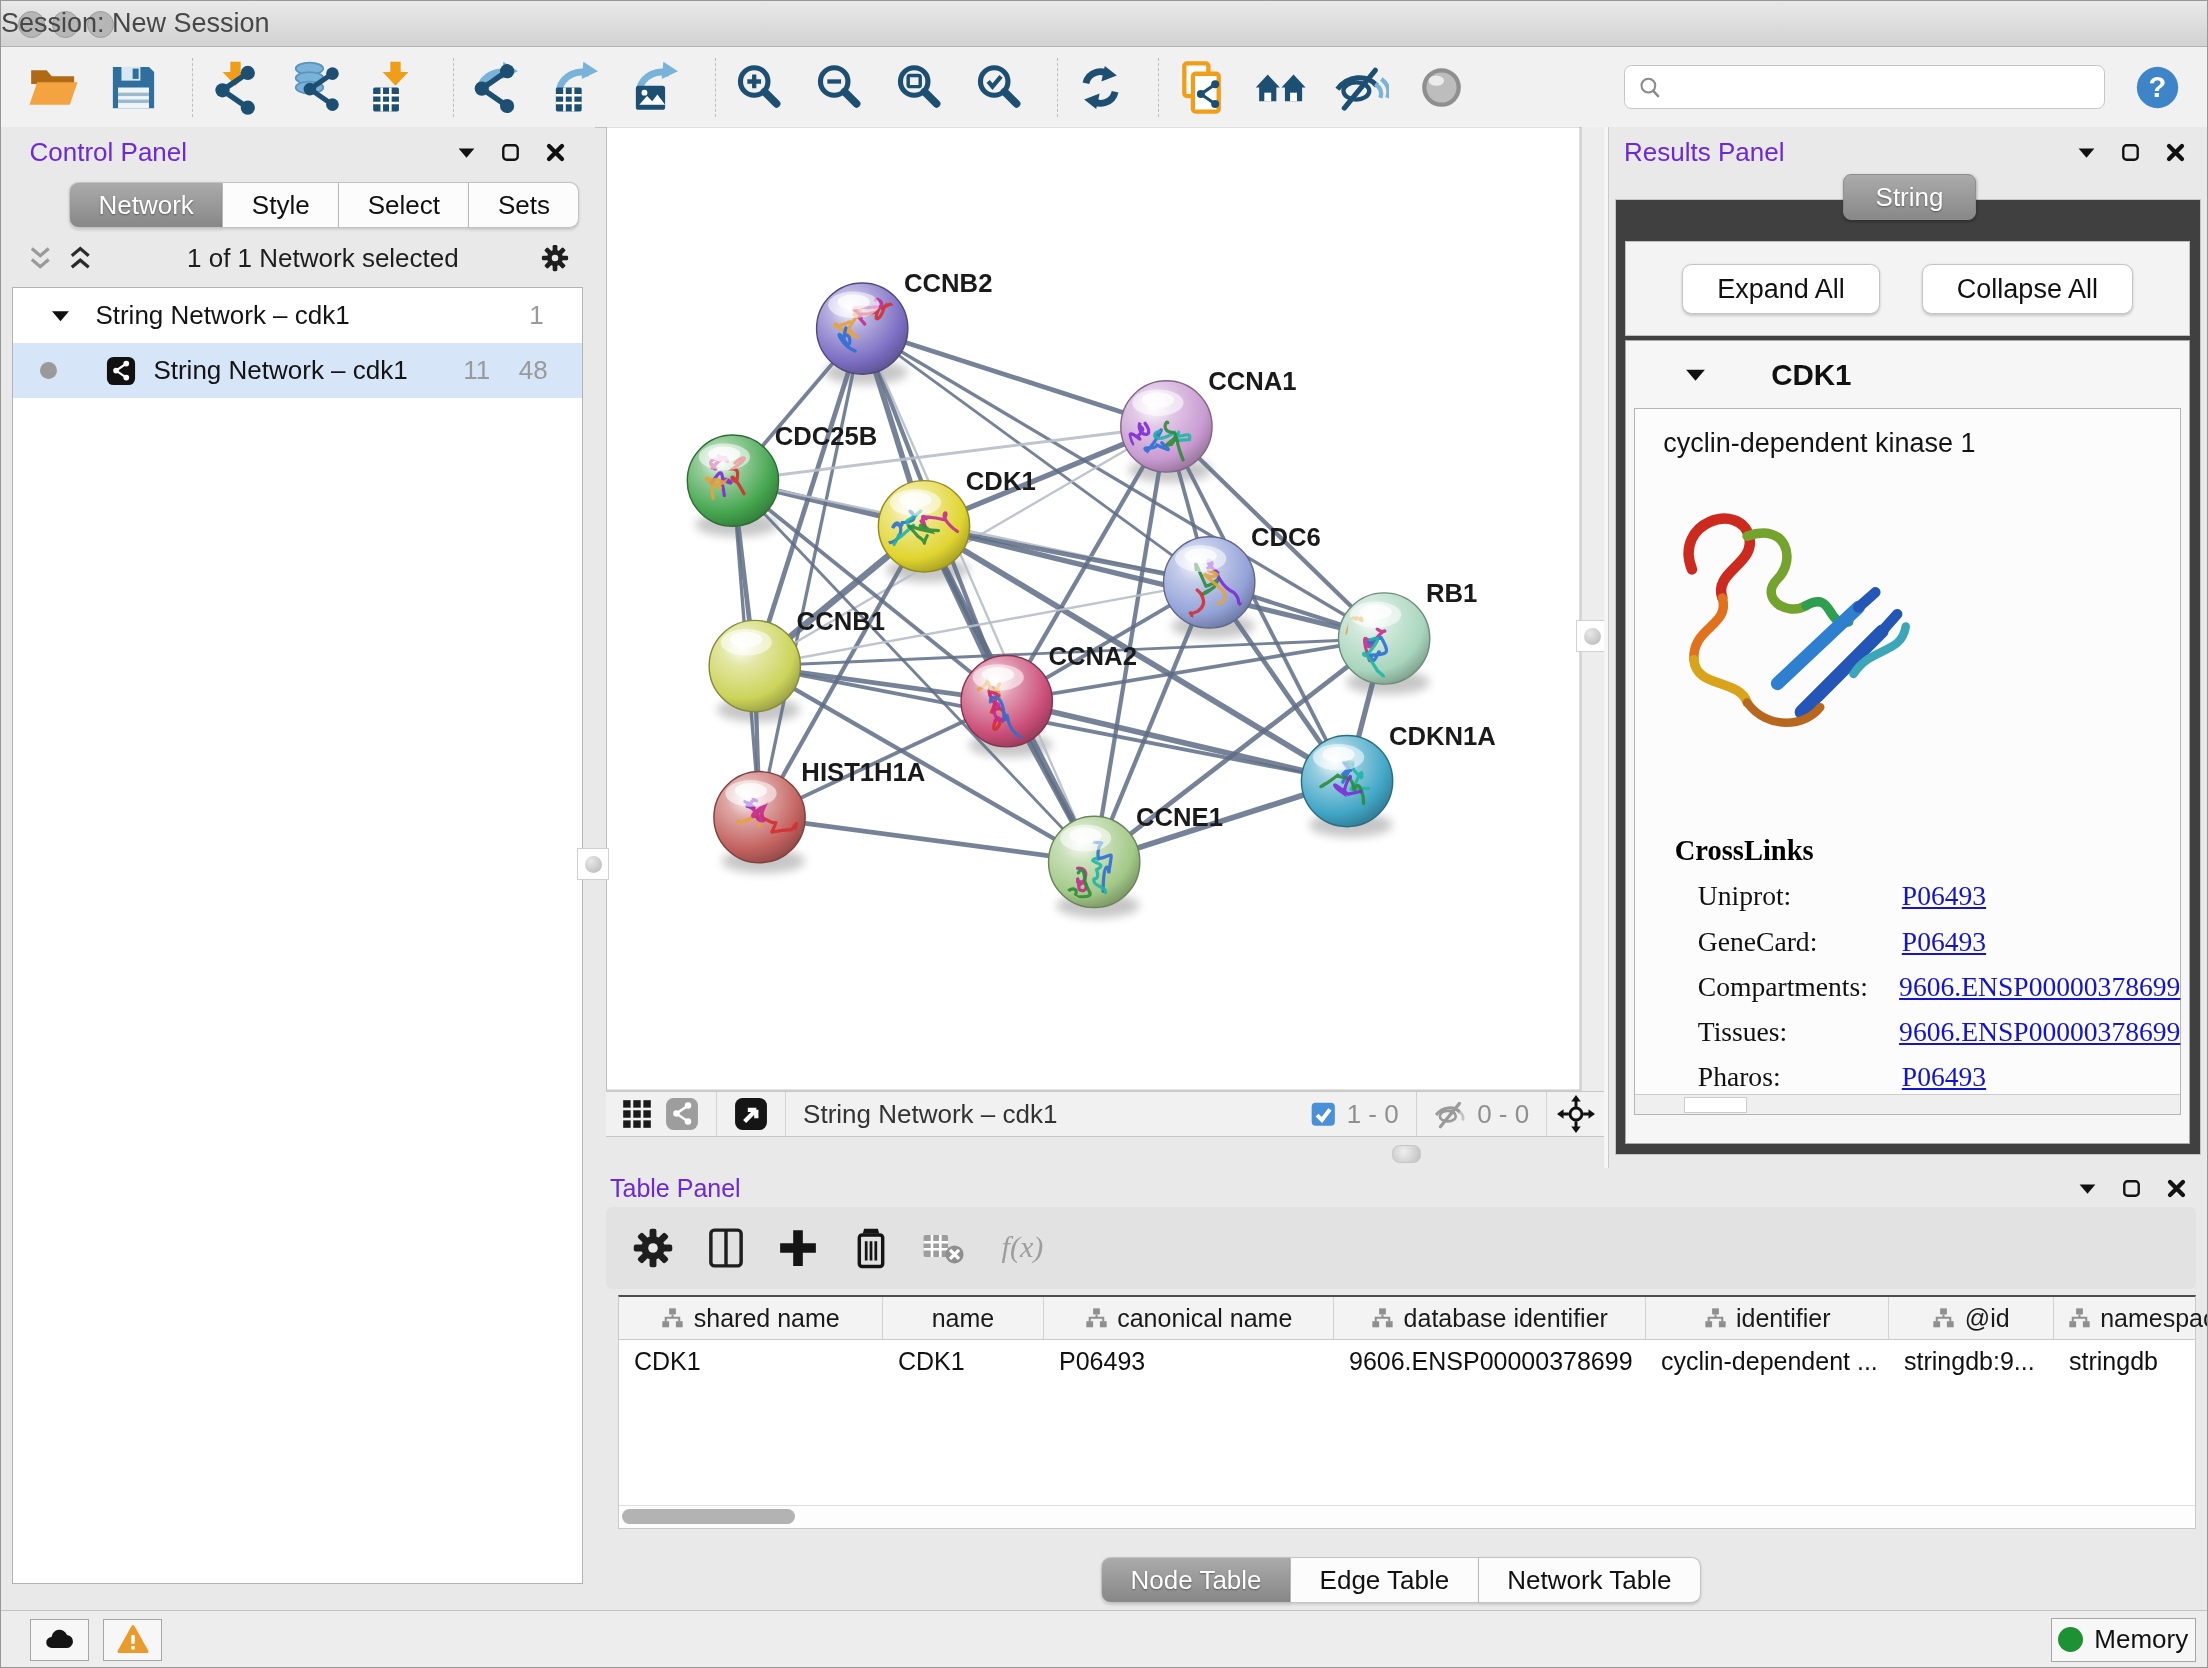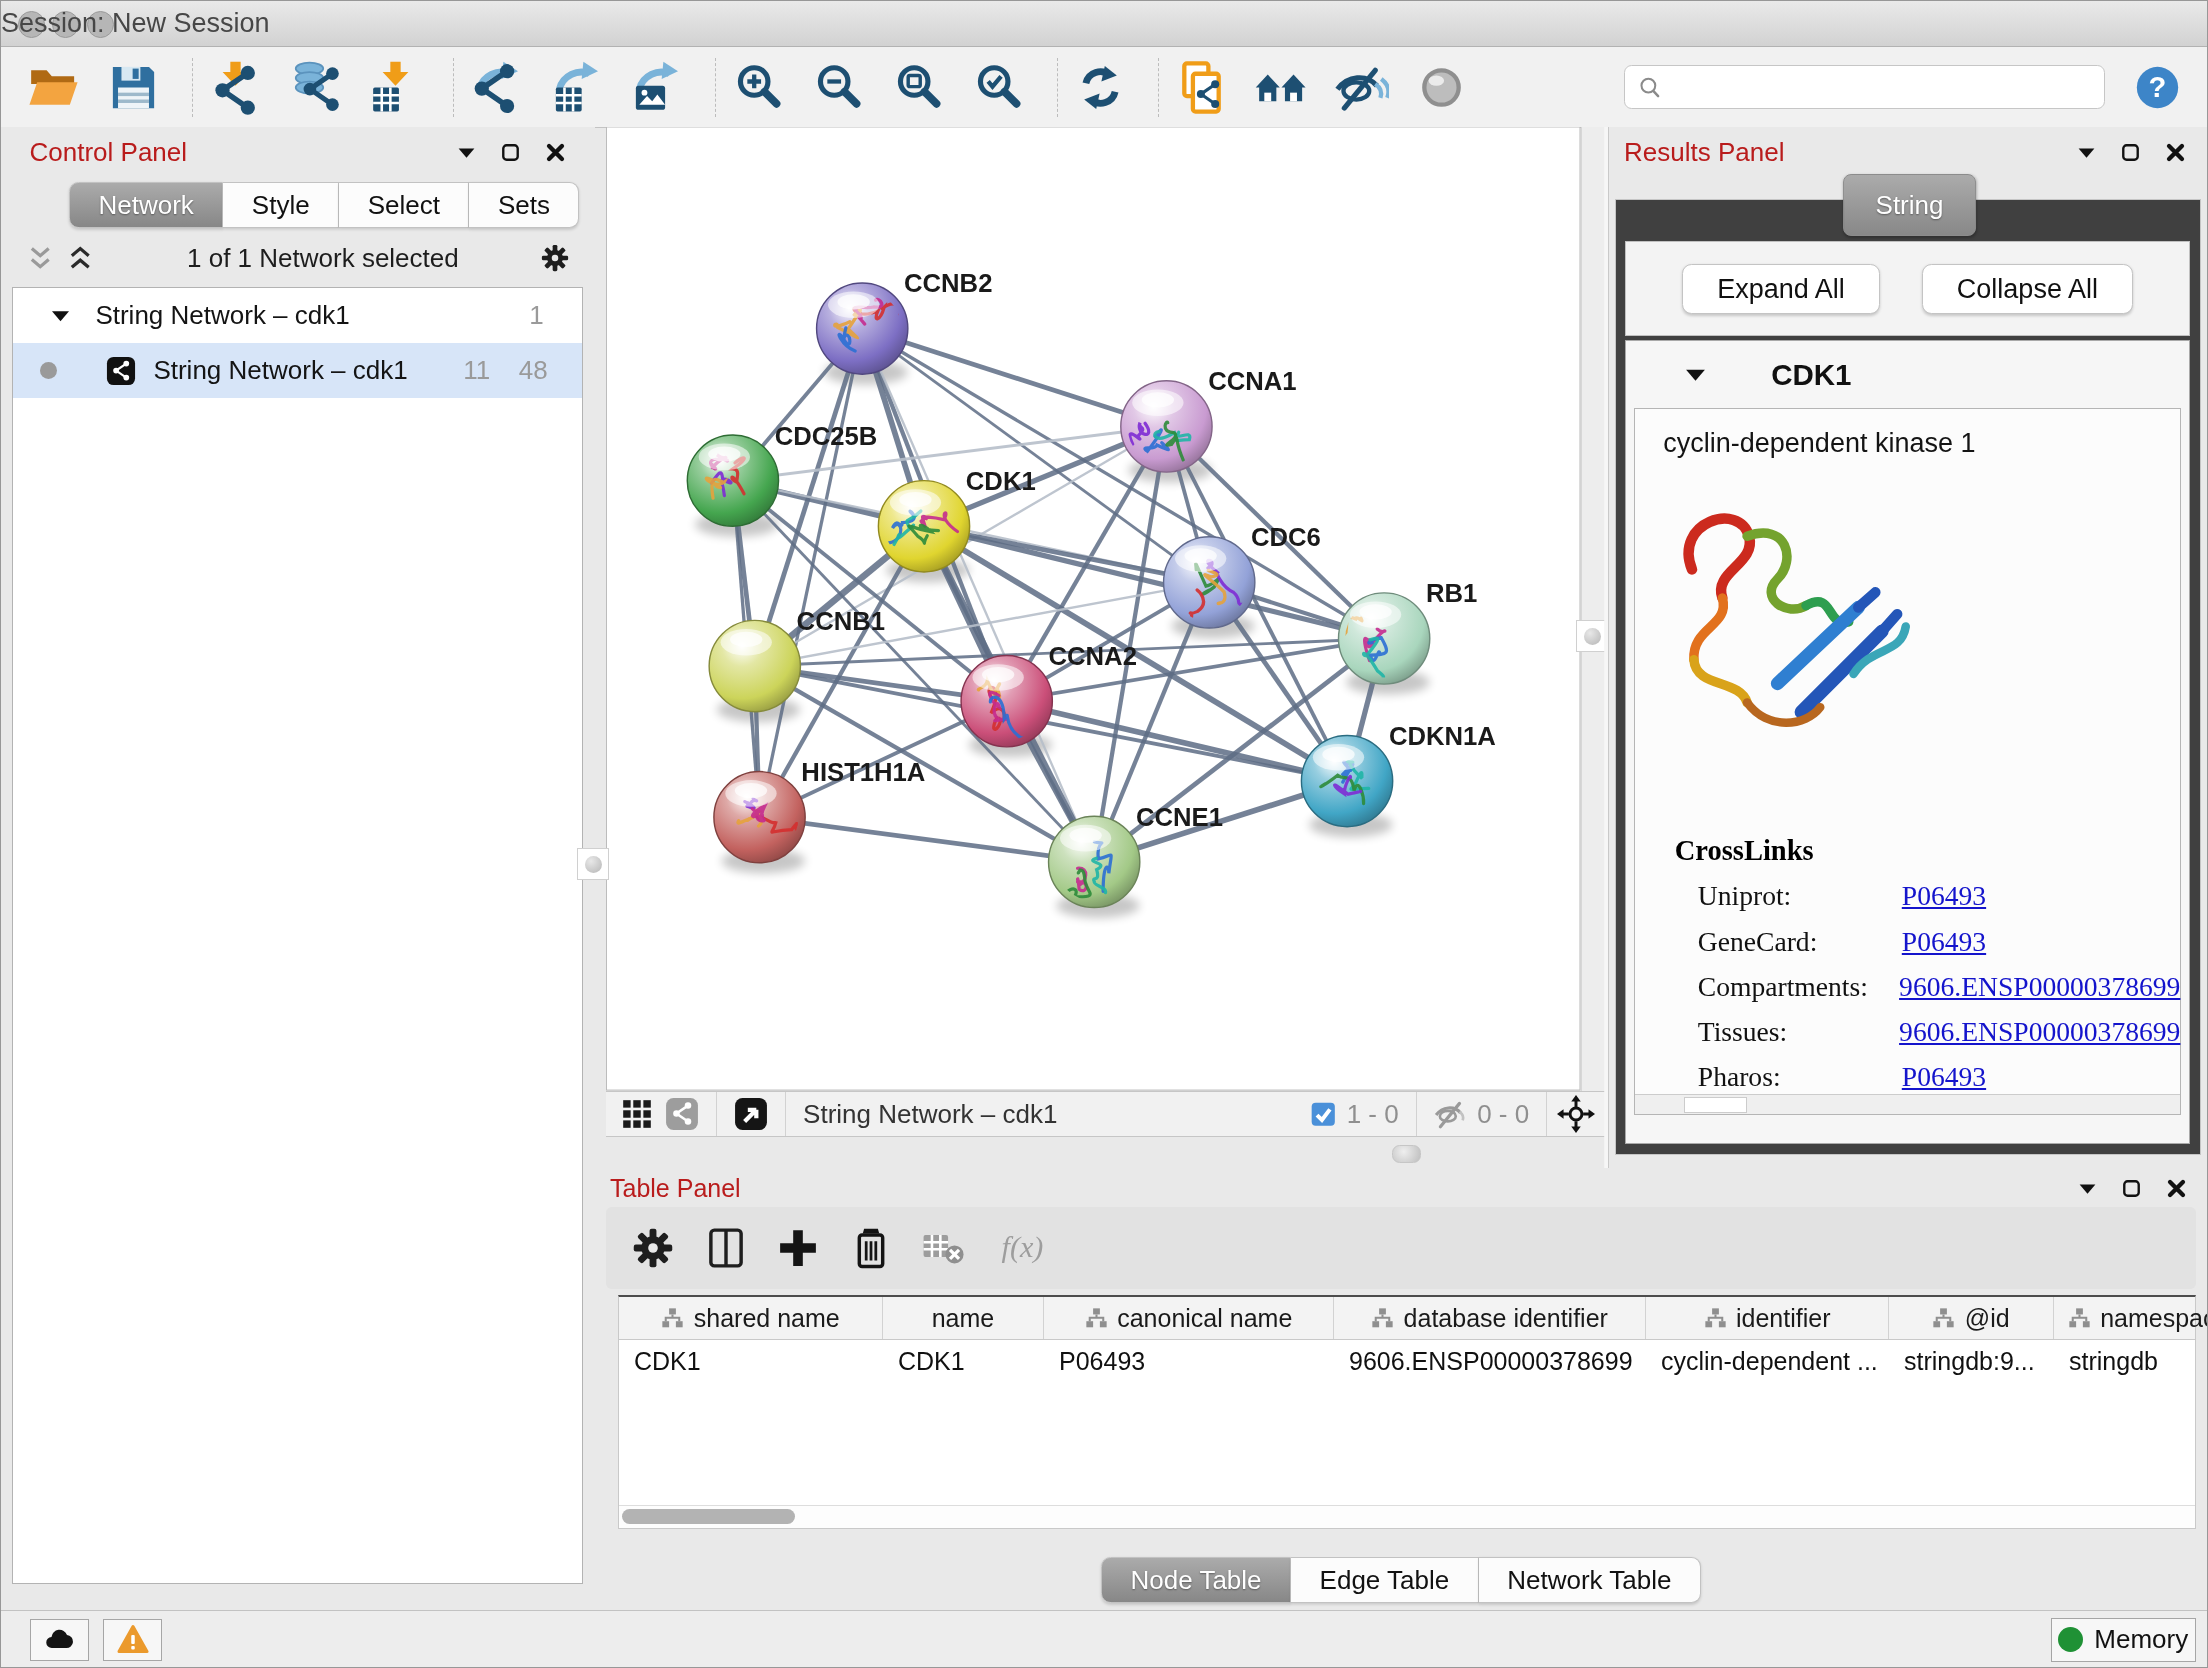--- a/index.html
+++ b/index.html
@@ -22,21 +22,21 @@
   .tbtn{width:55px;height:55px;margin-right:25px;flex:0 0 auto;}
   .tsep{width:0;height:59px;border-left:1.9px dashed #bcbcbc;margin:0 15px 0 5.7px;flex:0 0 auto;}
   #toolbar-search{margin-left:auto;position:relative;width:481px;height:44px;flex:0 0 auto;}
   #toolbar-search input{width:100%;height:100%;box-sizing:border-box;border:1.9px solid #c6c6c6;
     border-radius:7.6px;padding-left:51px;font-size:25px;background:#fff;outline:none;color:#333;}
   #toolbar-search .icon{position:absolute;left:13.3px;top:9.5px;width:26px;height:26px;}
   #help-btn{width:49px;height:49px;margin-left:28.5px;flex:0 0 auto;}
 
   
   .panel-titlebar{height:40px;display:flex;align-items:center;}
-  .panel-title{font-size:26px;color:#b91c1c;}
+  .panel-title{font-size:26px;color:#6d28d9;}
   .pt-controls{margin-left:auto;display:flex;align-items:center;gap:23px;}
   .pt-controls .icon{width:21px;height:21px;}
   .pt-controls .icon.xbig{width:23px;height:23px;}
 
   
   #control-panel{position:absolute;left:0;top:126px;width:594px;bottom:56px;background:#e9e9e9;}
   #control-panel .panel-titlebar{padding:5.7px 28.5px 0 28.5px;}
   #cp-tabs{display:flex;padding:9.5px 0 0 68px;height:48px;}
   .tab{height:44px;line-height:44px;padding:0 28.5px;font-size:26px;background:#fcfcfc;
     border:1px solid #c2c2c2;border-left:none;color:#111;box-shadow:0 1.9px 2.9px rgba(0,0,0,.15);}
@@ -66,21 +66,21 @@
      display:flex;align-items:center;justify-content:center;}
   .knob i{width:17px;height:17px;border-radius:50%;background:radial-gradient(circle at 35% 30%,#e8e8e8,#b5b5b5);display:block;}
   #h-splitter-knob{position:absolute;left:1391px;top:1144px;width:27px;height:16px;border-radius:7.6px;
      background:radial-gradient(circle at 40% 35%,#efefef,#bdbdbd);border:1px solid #c6c6c6;}
 
   
   #results-panel{position:absolute;left:1607px;top:126px;width:601px;height:1041px;background:#e9e9e9;
      border-left:1.9px solid #c9c9c9;box-shadow:-3.8px 0 0 #f6f6f6;}
   #results-panel .panel-titlebar{padding:5.7px 23px 0 15px;}
   #rp-tab{position:absolute;top:47px;left:50%;transform:translateX(-50%);height:44px;line-height:44px;
-     padding:8px 32px;font-size:26px;color:#fff;background:linear-gradient(#ababab,#888);
+     padding:0 32px;font-size:26px;color:#fff;background:linear-gradient(#ababab,#888);
      border:1px solid #8c8c8c;border-radius:8px;text-shadow:0 1px 1.9px rgba(0,0,0,.4);box-shadow:0 1.9px 2.9px rgba(0,0,0,.25);z-index:2;}
   #rp-outer{position:absolute;left:5.7px;right:9.5px;top:72px;bottom:13.3px;background:#404040;border:1px solid #c5c5c5;}
   #rp-buttons-box{position:absolute;left:9.5px;right:9.5px;top:41px;height:93px;background:#f3f3f3;border:1px solid #c0c0c0;
      display:flex;align-items:center;justify-content:center;gap:42px;}
   .rp-btn{height:48px;line-height:48px;padding:0 34px;background:#fff;border:1px solid #c4c4c4;border-radius:9.5px;
      font-size:27px;color:#111;box-shadow:0 1.9px 2.9px rgba(0,0,0,.18);}
   #rp-section{position:absolute;left:9.5px;right:9.5px;top:140px;bottom:9.5px;background:#f6f6f6;border:1px solid #a9a9a9;}
   #rp-sec-header{height:67px;display:flex;align-items:center;}
   #rp-sec-header .icon{width:25px;height:19px;margin-left:57px;}
   #rp-gene{font-size:29.5px;font-weight:bold;color:#111;margin-left:63px;}

